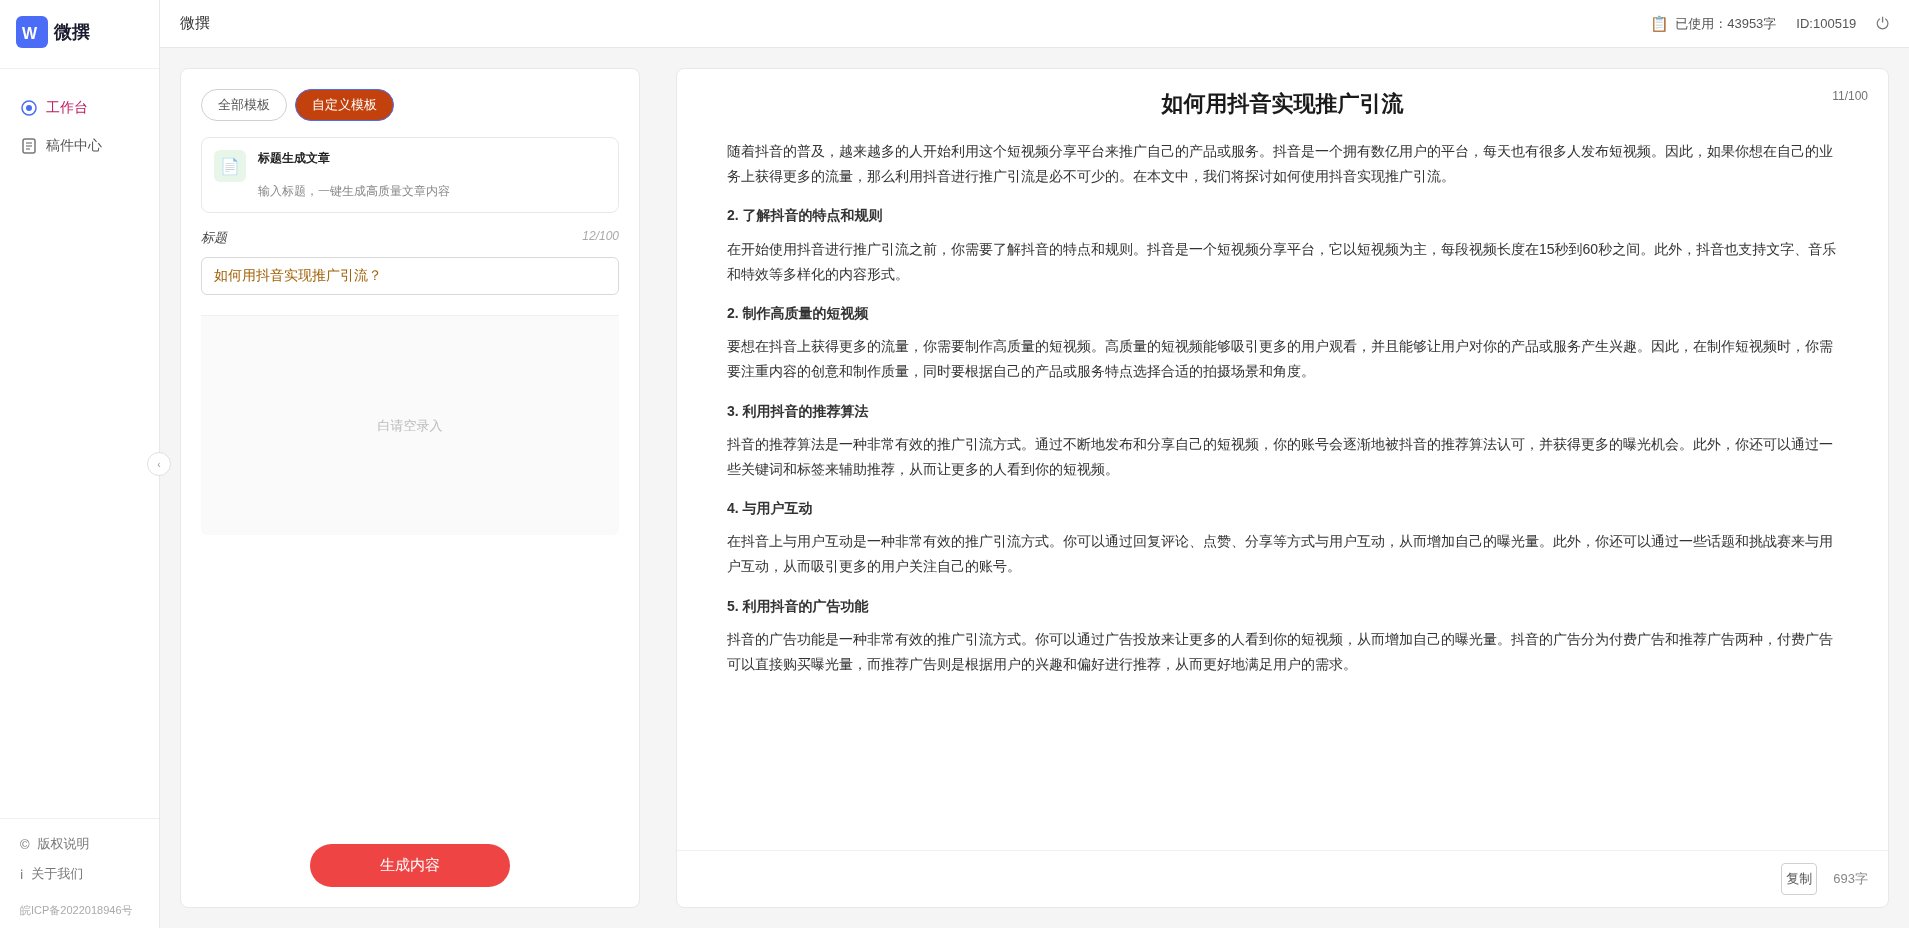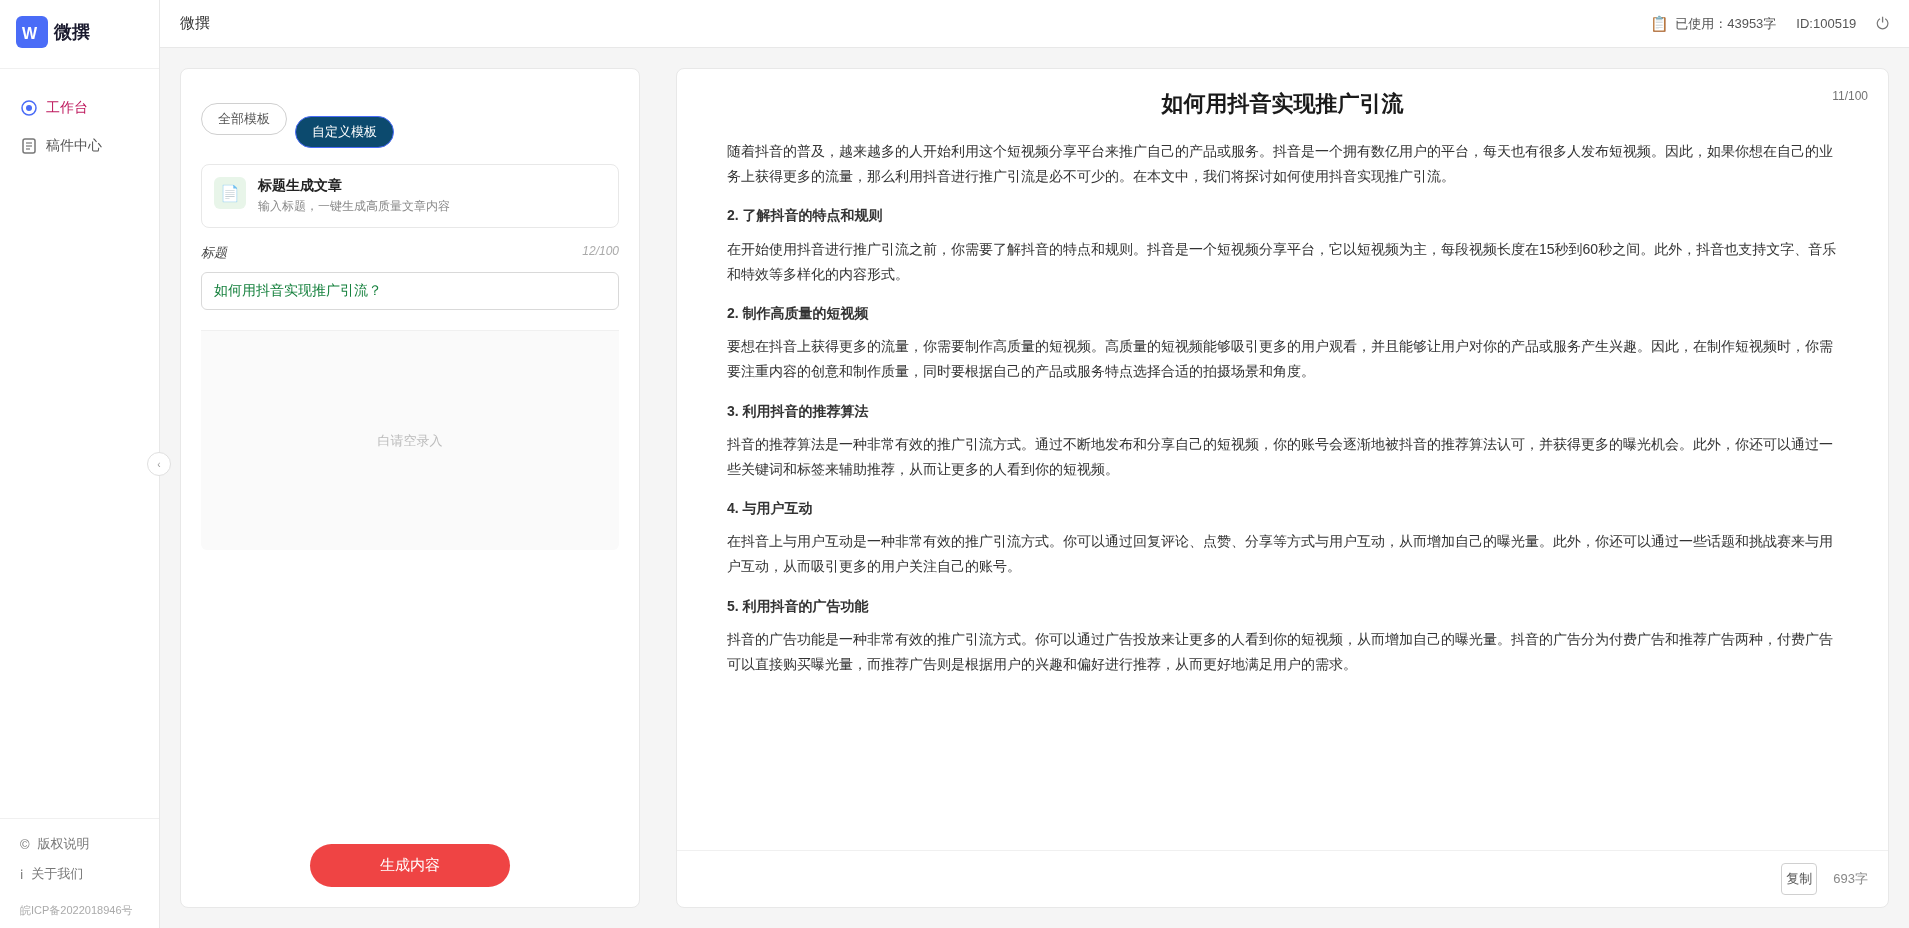--- a/index.html
+++ b/index.html
@@ -168,24 +168,23 @@
     .tab-btn {
       padding: 6px 16px;
       border-radius: 20px;
       border: 1px solid #d0d0d0;
       background: #fff;
       cursor: pointer;
       font-size: 13px;
       color: #555;
     }
     .tab-btn.active {
-      background: #0c4a6e;
+      background: #c2410c;
       color: #fff;
       border-color: #4a6cf7;
-      margin-top: 27px;
     }
 
     .template-card {
       display: flex;
       align-items: flex-start;
       gap: 12px;
       padding: 12px;
       border: 1px solid #e8e8e8;
       border-radius: 8px;
       cursor: pointer;
@@ -197,24 +196,24 @@
       border-radius: 6px;
       display: flex;
       align-items: center;
       justify-content: center;
       color: #43a047;
       font-size: 16px;
       flex-shrink: 0;
     }
     .template-info { flex: 1; }
     .template-name {
-      font-size: 14px;
+      font-size: 12px;
       font-weight: 600;
       color: #222;
-      margin-bottom: 3px;
+      margin-bottom: 16px;
     }
     .template-desc {
       font-size: 12px;
       color: #888;
     }
 
     .form-section { display: flex; flex-direction: column; gap: 10px; }
     .field-label {
       display: flex;
       justify-content: space-between;
@@ -222,21 +221,21 @@
       color: #444;
       font-style: italic;
     }
     .field-counter { color: #aaa; font-size: 12px; }
     .field-input {
       width: 100%;
       padding: 10px 12px;
       border: 1px solid #d9d9d9;
       border-radius: 6px;
       font-size: 14px;
-      color: #15803d;
+      color: #a16207;
       outline: none;
       resize: none;
     }
 
     .textarea-placeholder {
       width: 100%;
       height: 220px;
       border: none;
       border-top: 1px solid #f0f0f0;
       background: #fafafa;

